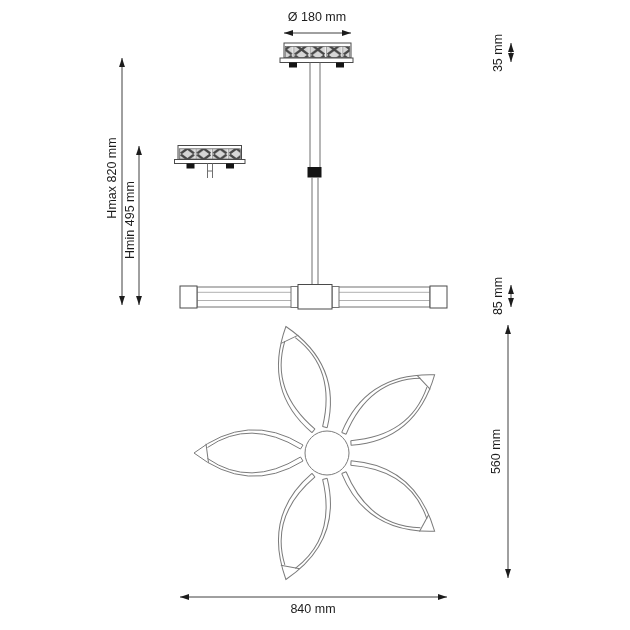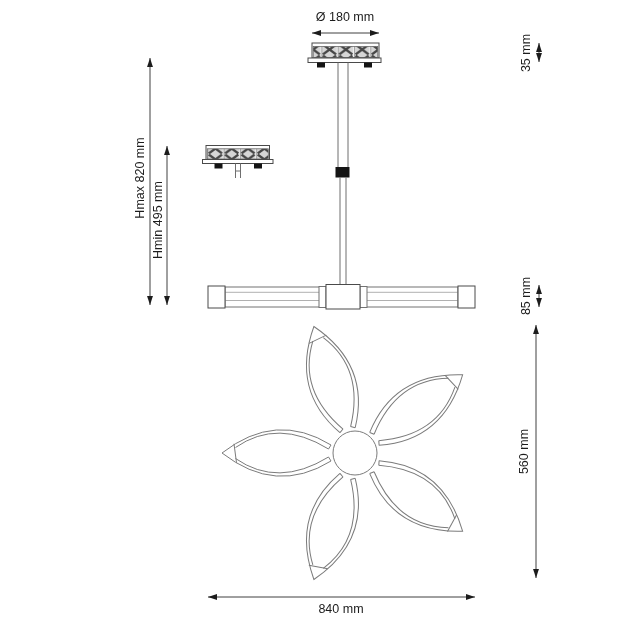--- a/index.html
+++ b/index.html
@@ -8,21 +8,20 @@
     background: #ffffff;
     width: 630px;
     height: 630px;
     overflow: hidden;
     font-family: "Liberation Sans", sans-serif;
   }
   .drawing-wrap {
     width: 530px;
     height: 630px;
     background: #ffffff;
-    margin-left: 28px;
   }
   svg text {
     font-family: "Liberation Sans", sans-serif;
     font-size: 12.5px;
     fill: #1c1c1c;
   }
   .dimline {
     stroke: #2a2a2a;
     stroke-width: 0.9;
     fill: none;

